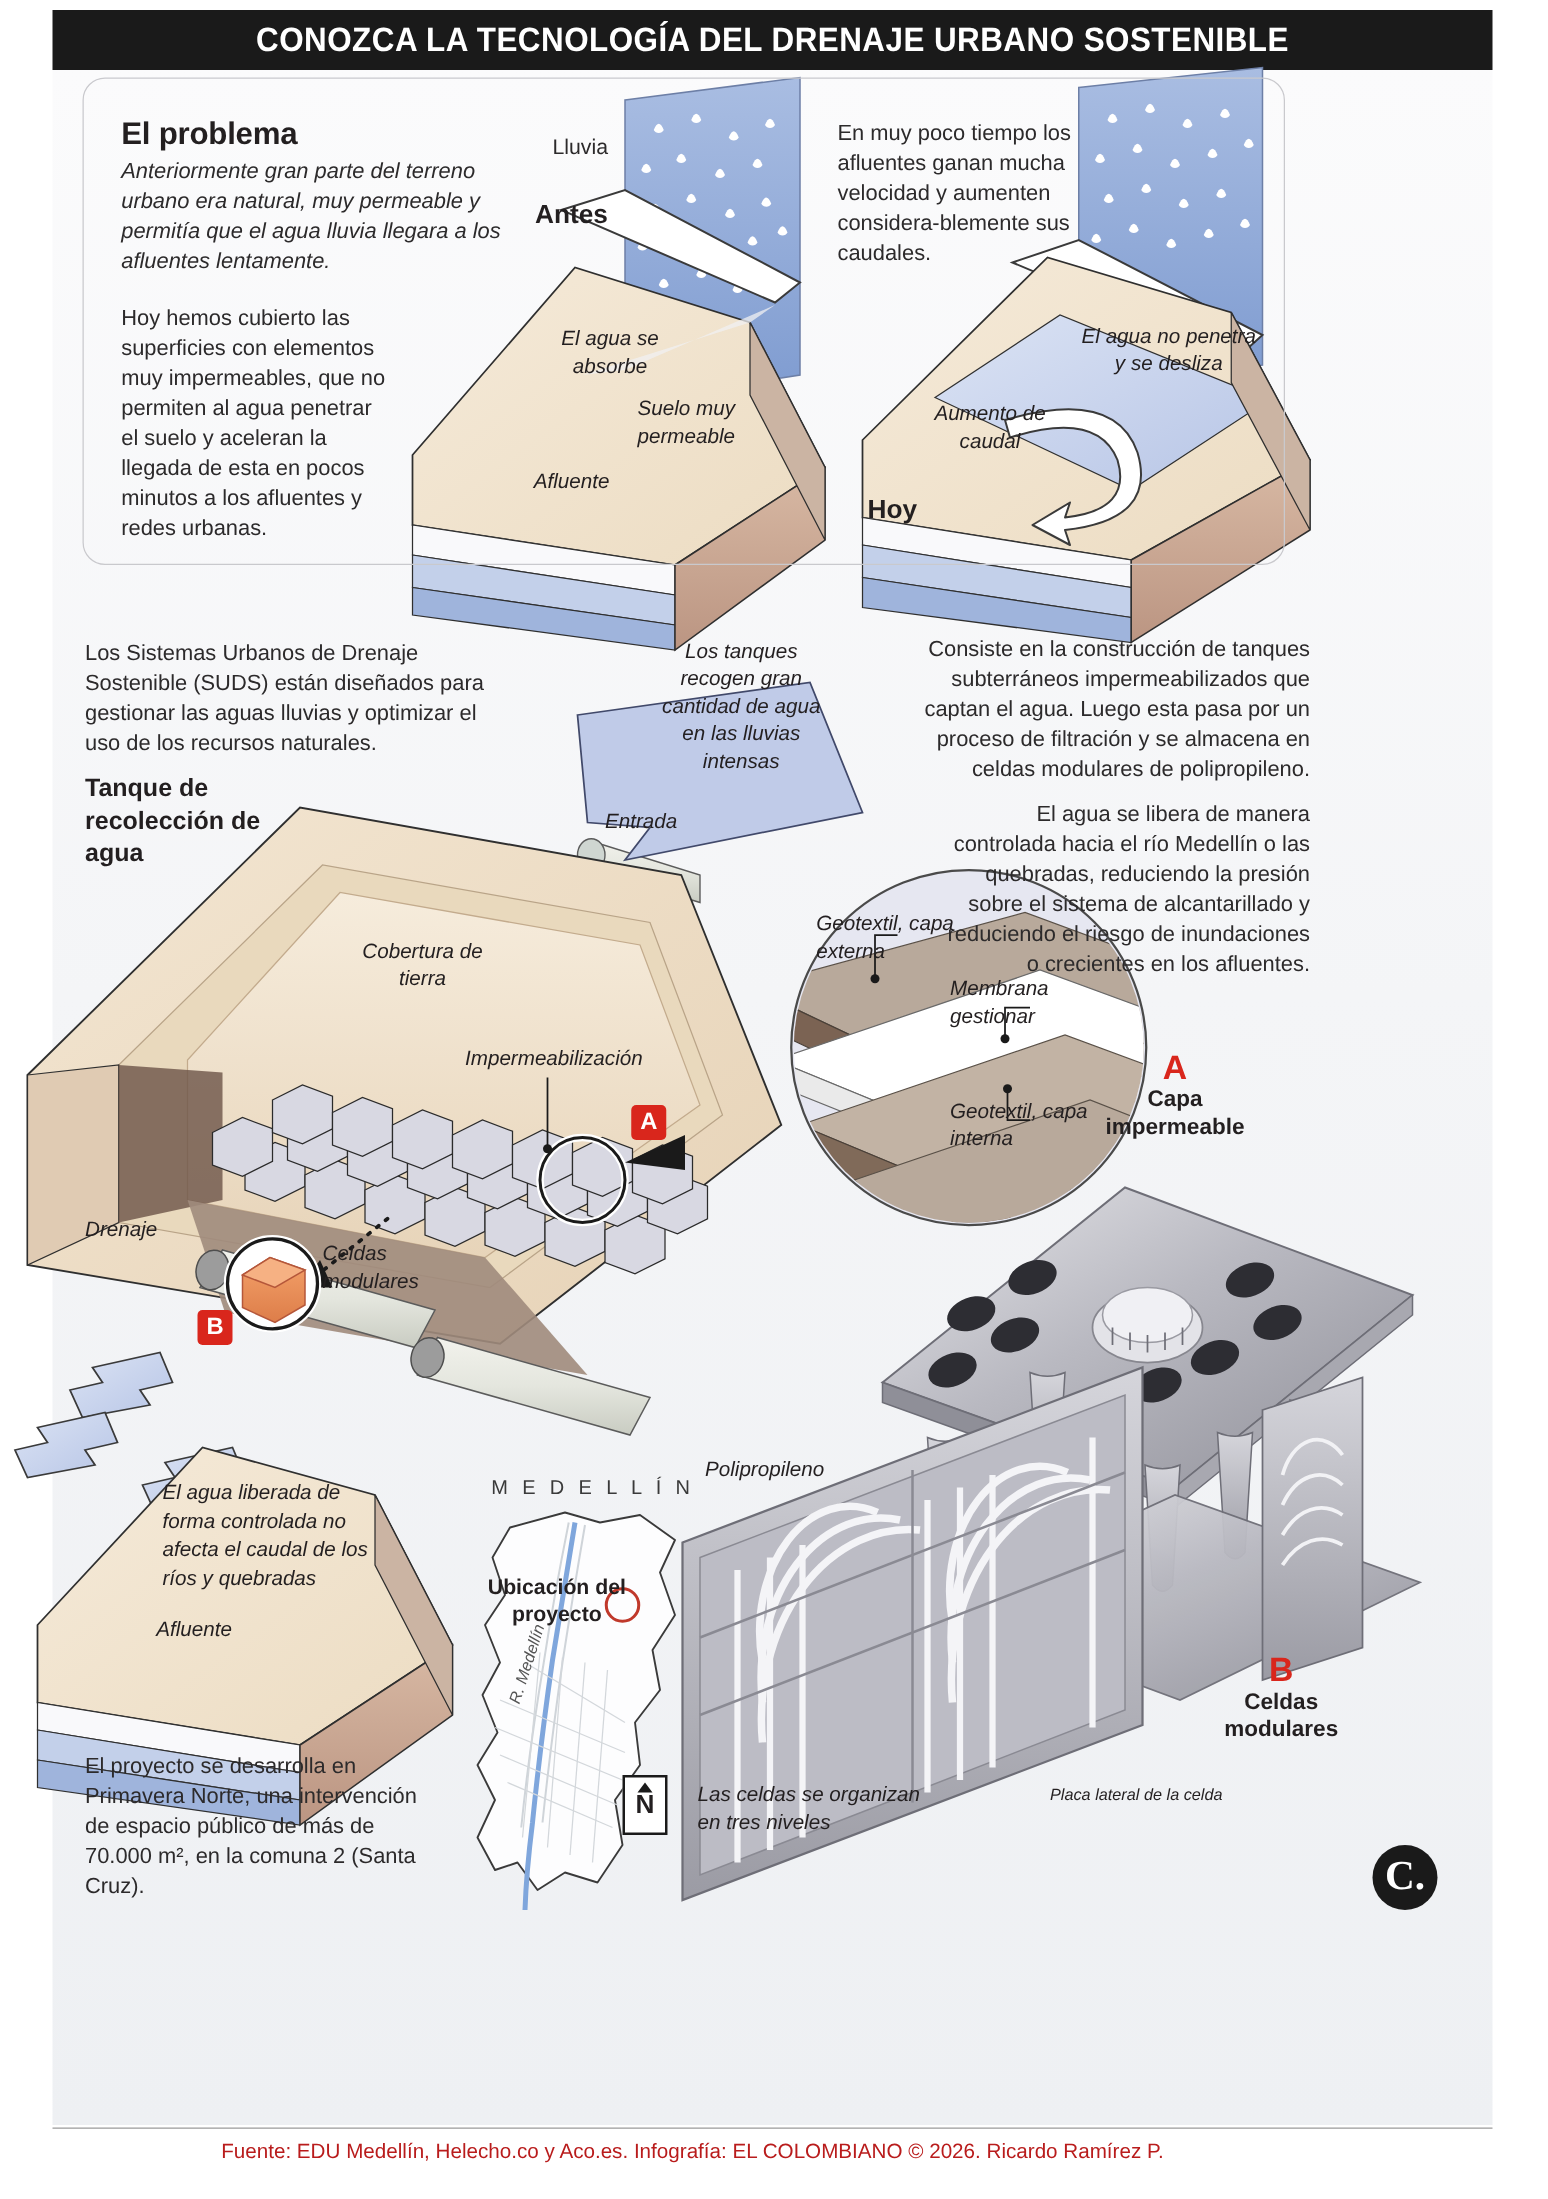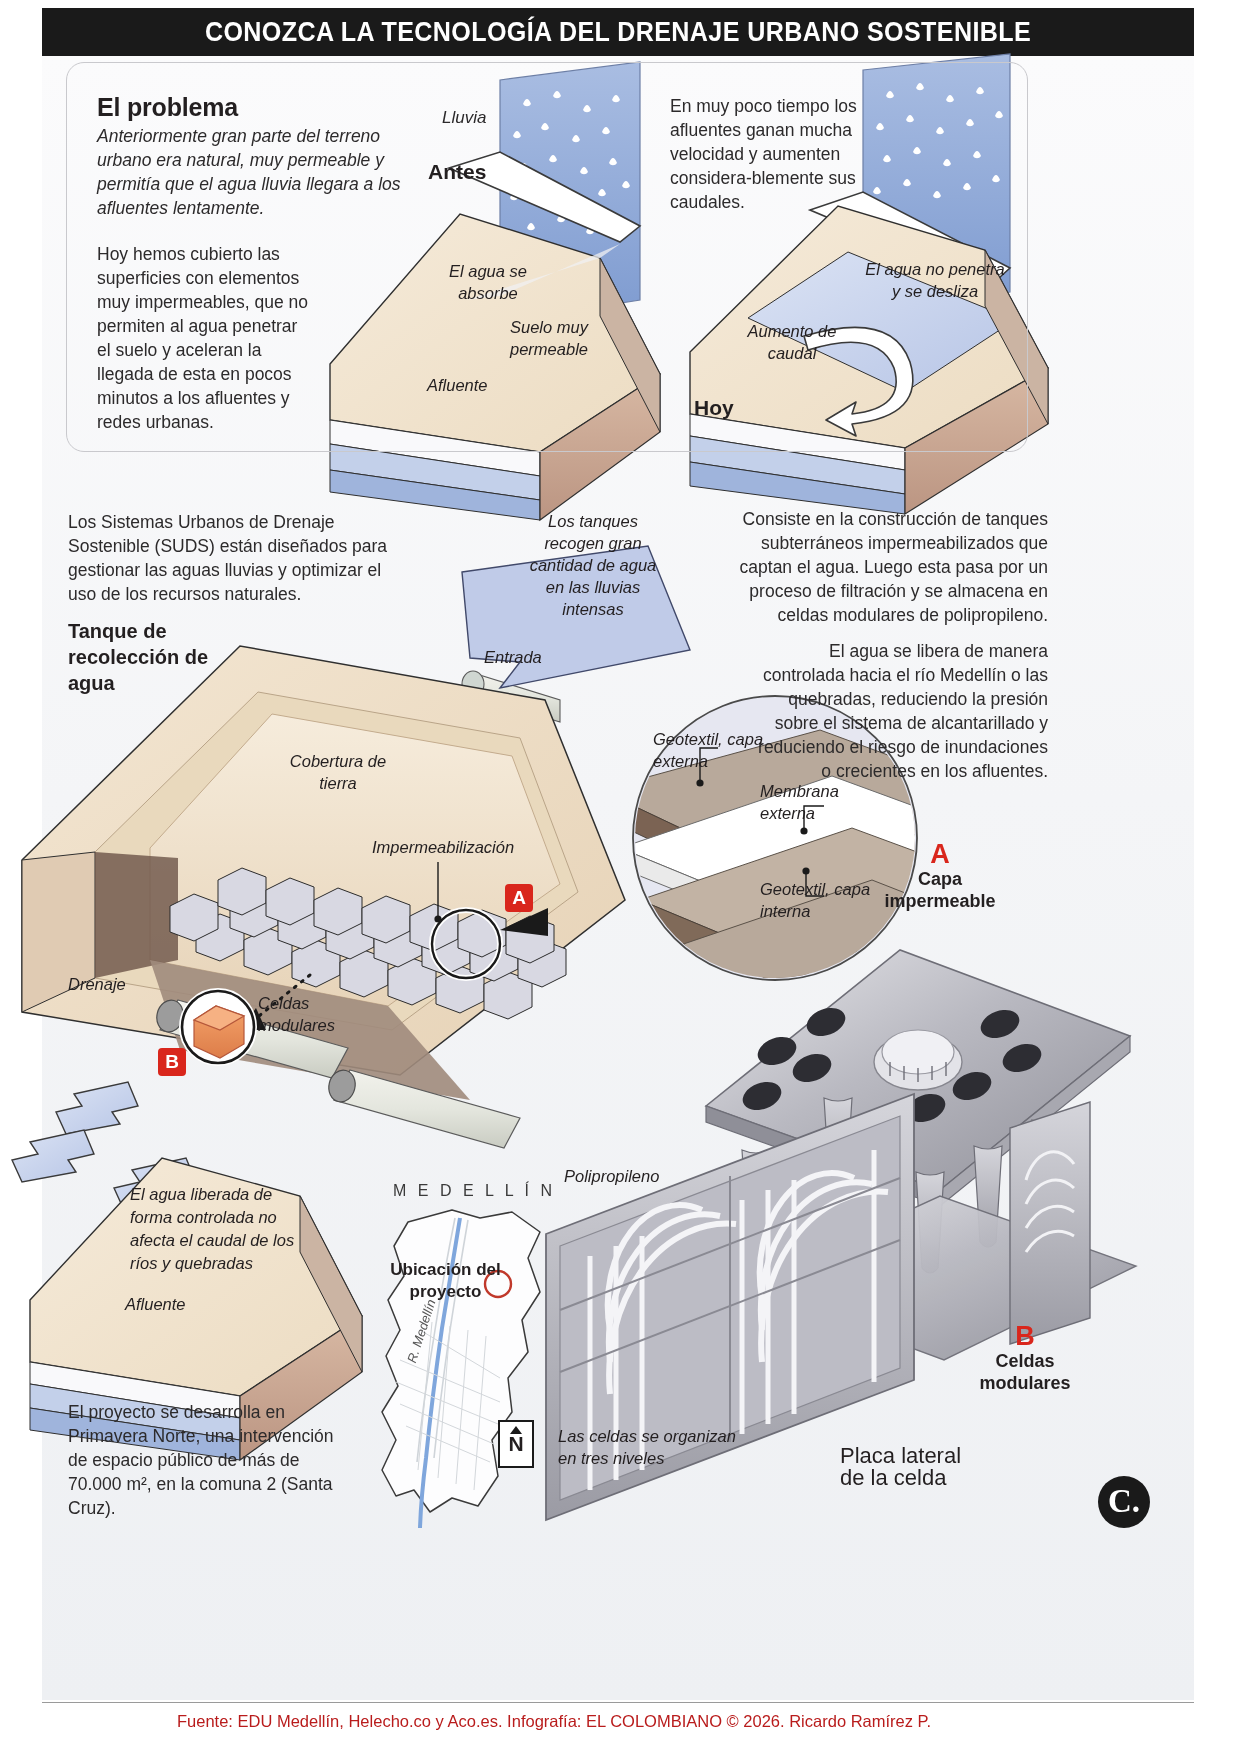--- a/index.html
+++ b/index.html
@@ -22,21 +22,21 @@
   .prob-card{position:absolute;left:66px;top:62px;width:960px;height:388px;
       border:1.5px solid #c9c9cd;border-radius:18px;background:transparent;}
 
   h2.sec{font-size:25px;font-weight:bold;margin:0;letter-spacing:-.2px;}
   p.body{font-size:17.5px;line-height:24px;margin:0;color:#2c2a2b;}
 
   .txt-prob-title{position:absolute;left:97px;top:93px;width:330px;}
   .txt-prob-p1{position:absolute;left:97px;top:124px;width:318px;font-style:italic;}
   .txt-prob-p2{position:absolute;left:97px;top:242px;width:215px;}
 
-  .lbl-lluvia{position:absolute;left:442px;top:108px;font-size:17px;font-style:italic;color:#2c2a2b;}
+  .lbl-lluvia{position:absolute;left:442px;top:108px;font-size:17px;color:#2c2a2b;}
   .lbl-antes{position:absolute;left:428px;top:160px;font-size:21px;font-weight:bold;}
   .lbl-hoy{position:absolute;left:694px;top:396px;font-size:21px;font-weight:bold;}
   .txt-hoy-p{position:absolute;left:670px;top:94px;width:230px;}
 
   .lbl-absorbe{position:absolute;left:428px;top:260px;width:120px;text-align:center;
       font-size:16.5px;font-style:italic;line-height:22px;}
   .lbl-suelo{position:absolute;left:484px;top:316px;width:130px;text-align:center;
       font-size:16.5px;font-style:italic;line-height:22px;}
   .lbl-afl1{position:absolute;left:427px;top:376px;font-size:16.5px;font-style:italic;}
   .lbl-nopen{position:absolute;left:860px;top:258px;width:150px;text-align:center;
@@ -83,22 +83,22 @@
       font-style:italic;line-height:23px;}
   .lbl-afl2{position:absolute;left:125px;top:1295px;font-size:16.5px;font-style:italic;}
   .lbl-polipro{position:absolute;left:564px;top:1167px;font-size:16.5px;font-style:italic;}
   .lbl-medellin{position:absolute;left:393px;top:1182px;font-size:16px;letter-spacing:3.5px;color:#3a3a3a;}
   .lbl-ubic{position:absolute;left:388px;top:1259px;width:115px;text-align:center;
       font-size:17px;font-weight:bold;line-height:22px;}
   .lbl-rmed{position:absolute;left:404px;top:1360px;font-size:13px;font-style:italic;
       color:#555;transform:rotate(-72deg);transform-origin:left top;white-space:nowrap;}
   .lbl-niveles{position:absolute;left:558px;top:1425px;width:180px;font-size:16.5px;
       font-style:italic;line-height:22px;}
-  .lbl-placa{position:absolute;left:840px;top:1425px;width:150px;font-size:22px;
-      line-height:22px;margin-top:20px;}
+  .lbl-placa{position:absolute;left:840px;top:1425px;width:150px;font-size:13px;
+      font-style:italic;line-height:22px;}
   .txt-proy{position:absolute;left:68px;top:1400px;width:275px;}
 
   .north{position:absolute;left:498px;top:1420px;width:32px;height:44px;border:2px solid #1a1a1a;
       background:#fff;}
   .north-n{position:absolute;left:0;top:10px;width:100%;text-align:center;font-weight:bold;font-size:21px;}
   .north-arr{position:absolute;left:50%;top:4px;margin-left:-6px;width:0;height:0;
       border-left:6px solid transparent;border-right:6px solid transparent;border-bottom:8px solid #1a1a1a;}
 
   .logo{position:absolute;left:1098px;top:1476px;width:52px;height:52px;border-radius:50%;
       background:#1a1a1a;color:#fff;font-weight:bold;font-size:33px;text-align:center;
@@ -478,21 +478,21 @@
   <p class="body txt-right1">Consiste en la construcción de tanques subterráneos impermeabilizados que captan el agua. Luego esta pasa por un proceso de filtración y se almacena en celdas modulares de polipropileno.</p>
   <p class="body txt-right2">El agua se libera de manera controlada hacia el río Medellín o las quebradas, reduciendo la presión sobre el sistema de alcantarillado y reduciendo el riesgo de inundaciones o crecientes en los afluentes.</p>
 
   <div class="lbl-entrada">Entrada</div>
   <div class="lbl-cobertura">Cobertura de tierra</div>
   <div class="lbl-imper">Impermeabilización</div>
   <div class="lbl-drenaje">Drenaje</div>
   <div class="lbl-celdasmod">Celdas modulares</div>
 
   <div class="lbl-geo-ext">Geotextil, capa externa</div>
-  <div class="lbl-membrana">Membrana externa</div>
+  <div class="lbl-membrana">Membrana gestionar</div>
   <div class="lbl-geo-int">Geotextil, capa interna</div>
 
   <div class="mark-A-sq">A</div>
   <div class="mark-B-sq">B</div>
 
   <div class="legend-A">
     <div class="legend-letter">A</div>
     <div class="legend-cap">Capa impermeable</div>
   </div>
   <div class="legend-B">

